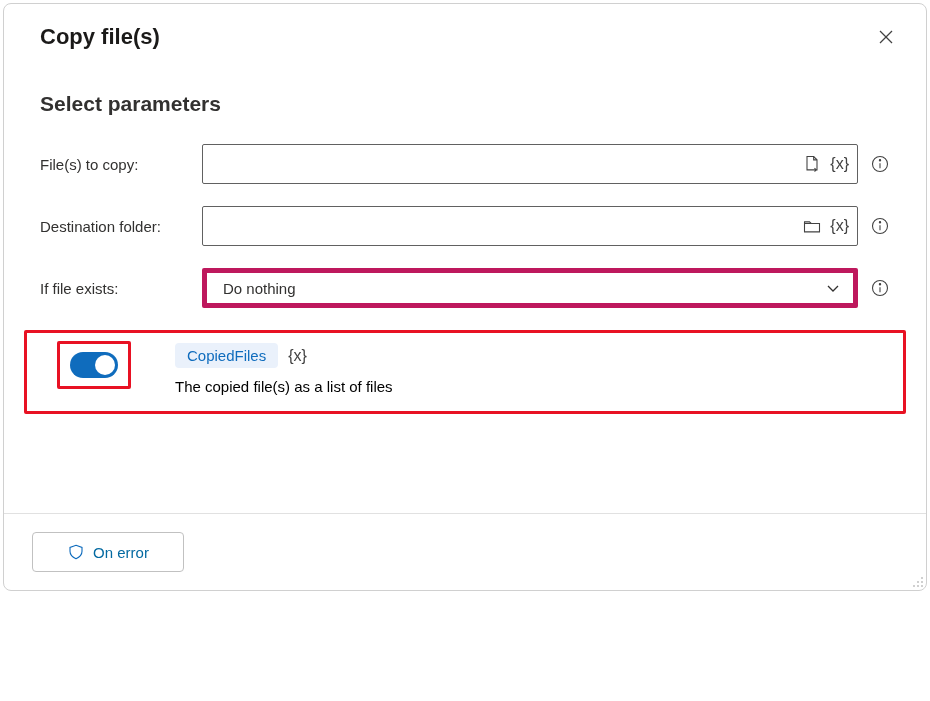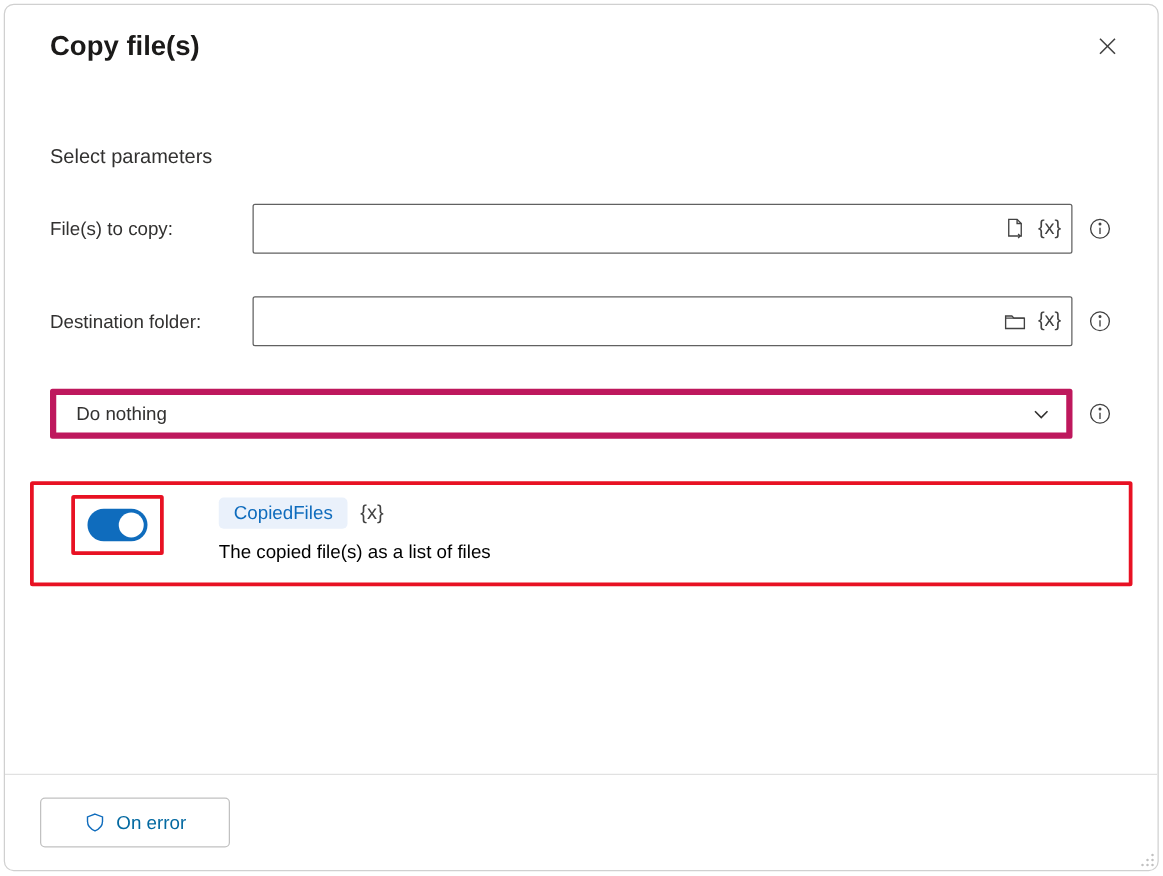--- a/index.html
+++ b/index.html
@@ -8,21 +8,21 @@
       font-size: 14px;
       color: #323130;
       background: #fff;
       width: 930px;
       height: 701px;
     }
     .dialog {
       border: 1px solid #d0d0d0;
       border-radius: 8px;
       width: 924px;
-      height: 694px;
+      height: 588px;
       margin: 3px;
       display: flex;
       flex-direction: column;
       overflow: hidden;
       position: relative;
     }
     .header {
       display: flex;
       align-items: center;
       justify-content: space-between;
@@ -62,30 +62,29 @@
       text-decoration: underline;
       cursor: pointer;
     }
     .content {
       padding: 26px 36px 0 36px;
       flex: 1;
       display: flex;
       flex-direction: column;
     }
     .section-heading {
-      font-size: 16px;
-      font-weight: 400;
+      font-size: 21px;
+      font-weight: 700;
       color: #323130;
       margin-bottom: 28px;
-      margin-top: 25px;
     }
     .field-row {
       display: flex;
       align-items: center;
-      margin-bottom: 34px;
+      margin-bottom: 22px;
       justify-content: flex-end;
     }
     .field-label {
       width: 162px;
       font-size: 15px;
       color: #323130;
       flex-shrink: 0;
     }
     .field-input-wrap {
       flex: 1;
@@ -323,20 +322,21 @@
           <svg width="20" height="20" viewBox="0 0 24 24" fill="none" stroke="currentColor" stroke-width="1.3">
             <circle cx="12" cy="12" r="9"></circle>
               <line x1="12" y1="11" x2="12" y2="17"></line>
               <circle cx="12" cy="7.5" r="0.8" fill="currentColor"></circle>
           </svg>
         </span>
       </div>
     </div>
 
     <div class="field-row">
+      <div class="field-label">If file exists:</div>
       <div class="field-input-wrap">
         <div class="select-box">
           <span>Do nothing</span>
           <svg width="16" height="16" viewBox="0 0 16 16" fill="none" stroke="currentColor" stroke-width="1.3">
             <polyline points="3,6 8,11 13,6"></polyline>
           </svg>
         </div>
         <span class="info-circle">
           <svg width="20" height="20" viewBox="0 0 24 24" fill="none" stroke="currentColor" stroke-width="1.3">
             <circle cx="12" cy="12" r="9"></circle>

